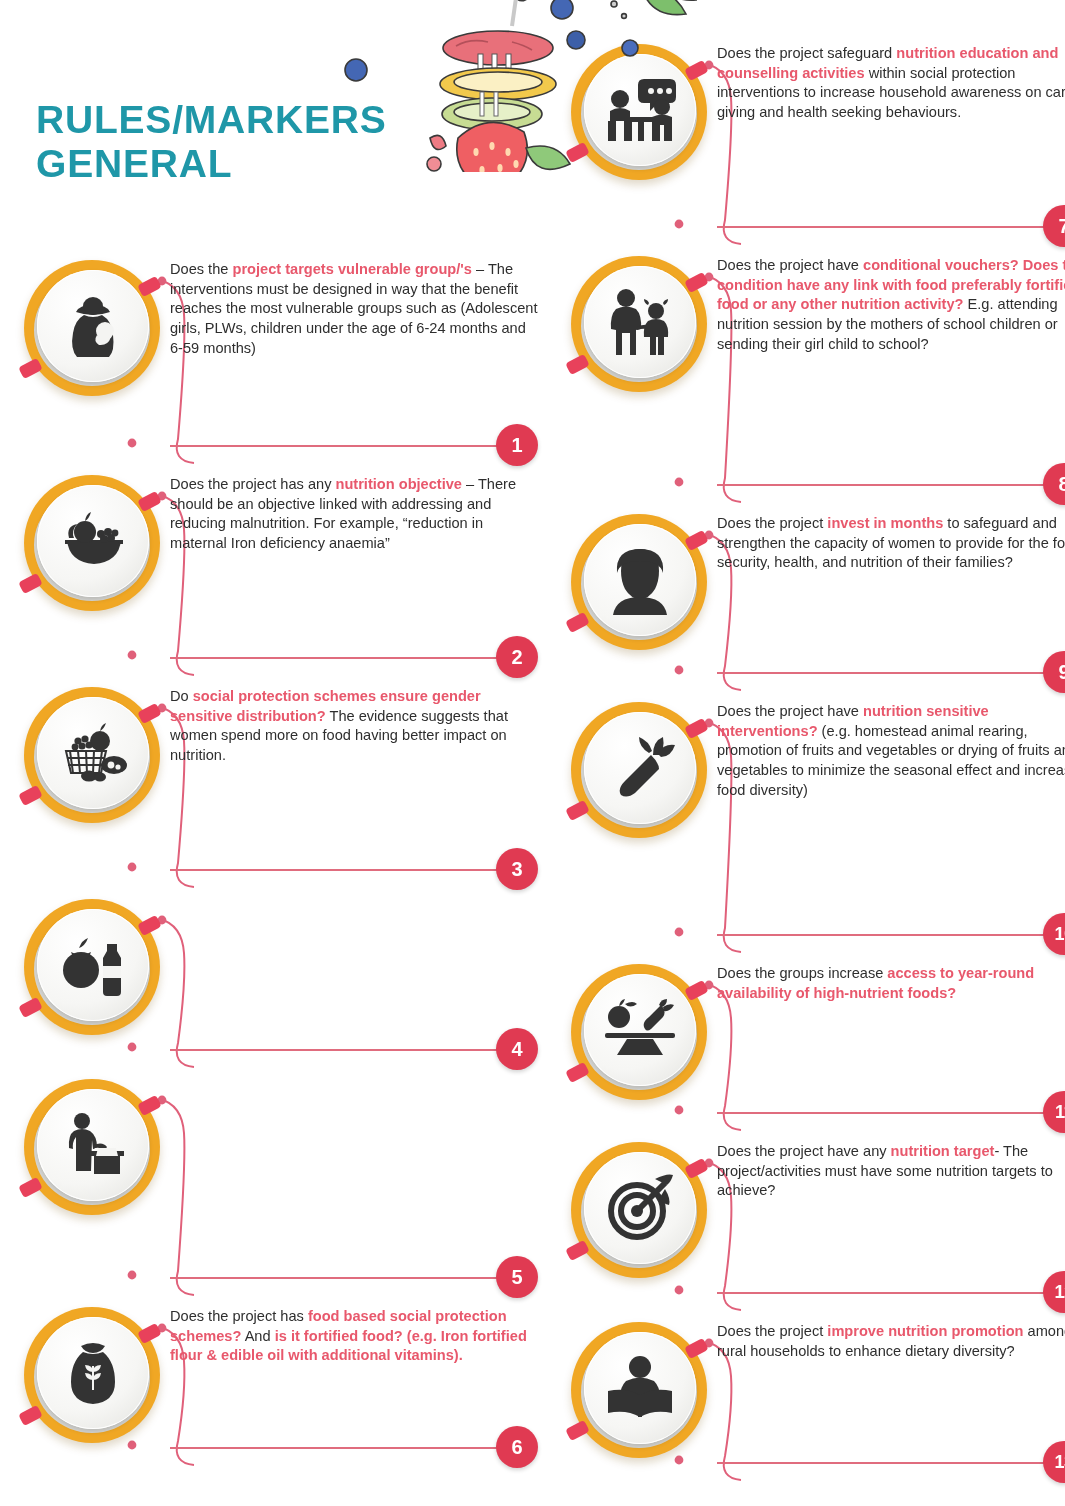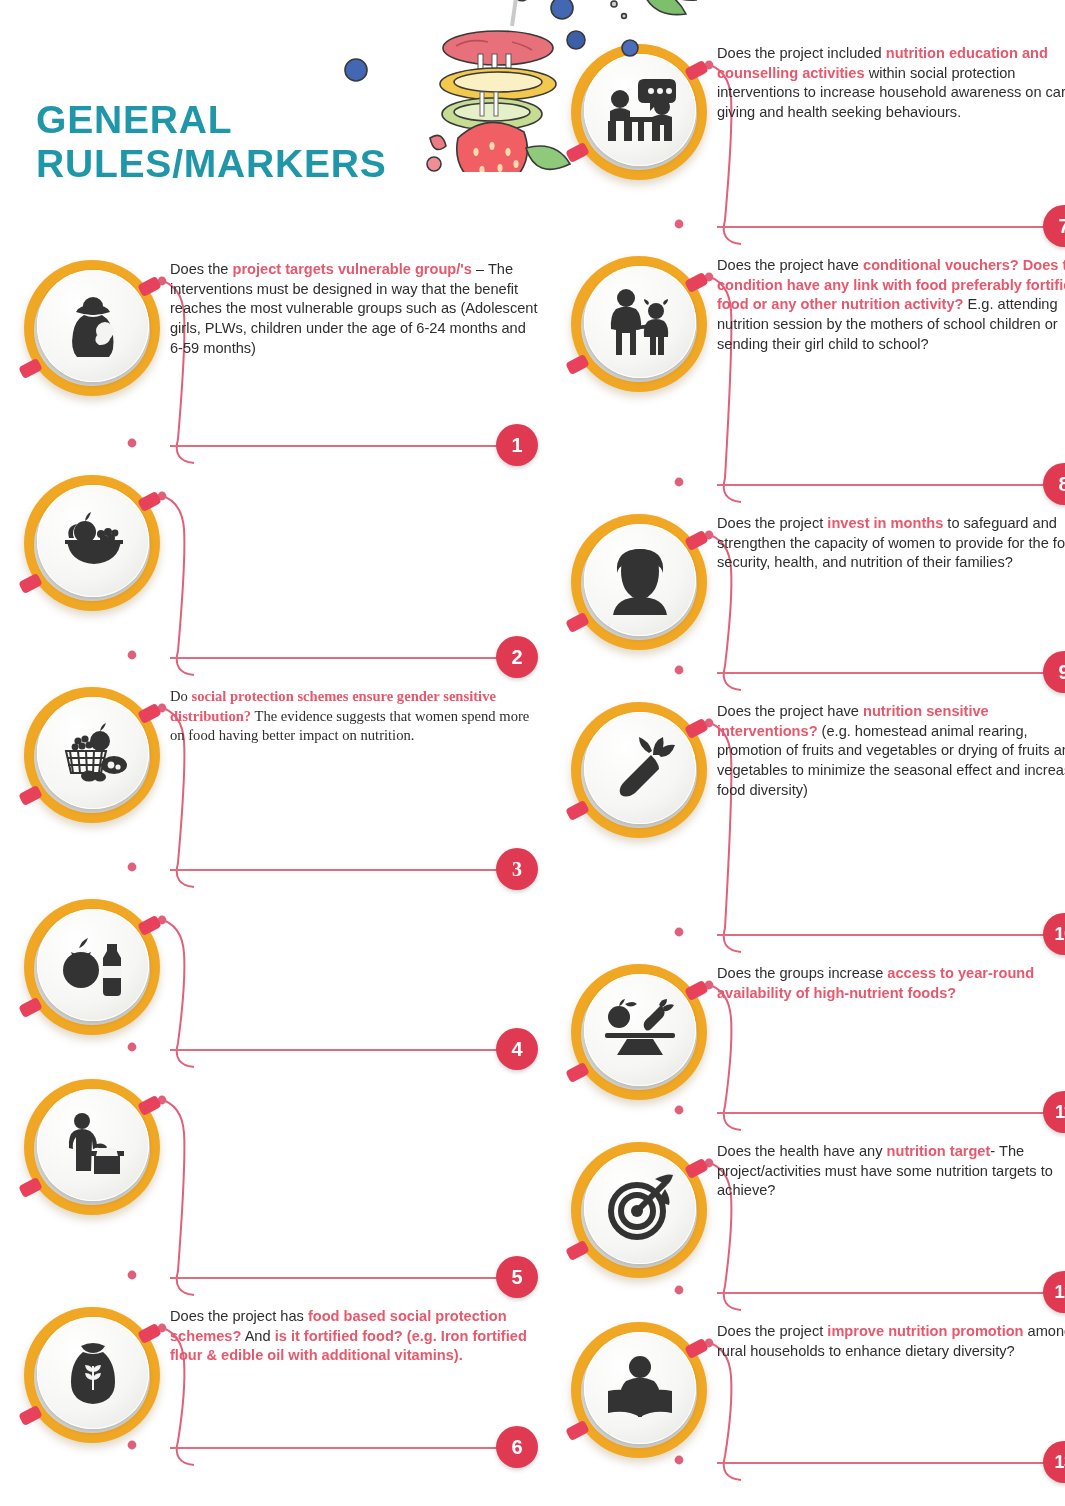--- a/index.html
+++ b/index.html
@@ -211,22 +211,22 @@
       <circle cx="116" cy="240" r="5" fill="#ef7d87"></circle>
       <circle cx="92" cy="238" r="4" fill="#f09aa2"></circle>
 
       <circle cx="284" cy="62" r="3" fill="#cfcfcf"></circle>
       <circle cx="294" cy="74" r="2.4" fill="#cfcfcf"></circle>
     </g>
   </svg>
 </div>
 
 <div class="title-block">
+  <div class="title-line">RULES/MARKERS</div>
   <div class="title-line">GENERAL</div>
-  <div class="title-line">RULES/MARKERS</div>
 </div>
 
 <div class="col col-left" id="col-left">
     <div class="item" style="height: 215px;">
       <div class="connector"><svg width="430" height="205" viewBox="0 0 430 205" preserveAspectRatio="none">
        <g fill="none" stroke="#e0607a" stroke-width="2">
          <path d="M34 8 q22 6 24 34 q2 30 -6 125 q-6 22 16 24"></path>
        </g>
        <circle cx="36" cy="9" r="4.4" fill="#e0607a"></circle>
        <circle cx="6" cy="171" r="4.4" fill="#e0607a"></circle>
@@ -275,24 +275,25 @@
     <circle cx="44" cy="24" r="4"></circle>
               <circle cx="51" cy="22" r="4"></circle>
     <circle cx="47" cy="29" r="4"></circle>
               <circle cx="54" cy="28" r="4"></circle>
     <circle cx="58" cy="23" r="3.4"></circle>
     <path d="M12 28 q-3 -12 8 -14 q-6 7 -3 14z"></path>
   </g>
           </svg>
         </div>
       </div>
+      <div class="txt"><span>Does the project has any </span><span class="hl">nutrition objective</span><span> – There should be an objective linked with addressing and reducing malnutrition. For example, “reduction in maternal Iron deficiency anaemia”</span></div>
       <div class="rule" style="top: 188px; right: 40px;"></div>
       <div class="badge" style="top: 167px; right: 0px;">2</div>
     </div>
-    <div class="item" style="height: 212px; font-family: Liberation Serif, serif;">
+    <div class="item" style="height: 212px;">
       <div class="connector"><svg width="430" height="202" viewBox="0 0 430 202" preserveAspectRatio="none">
        <g fill="none" stroke="#e0607a" stroke-width="2">
          <path d="M34 8 q22 6 24 34 q2 30 -6 122 q-6 22 16 24"></path>
        </g>
        <circle cx="36" cy="9" r="4.4" fill="#e0607a"></circle>
        <circle cx="6" cy="168" r="4.4" fill="#e0607a"></circle>
      </svg></div>
       <div class="icon-wrap">
         <div class="ring"></div>
      <div class="nub tr"></div>
@@ -448,21 +449,21 @@
     <circle cx="62" cy="30" r="8"></circle>
     <path d="M52 40 q10 -5 20 0 v8 h-20z"></path>
     <rect x="52" y="48" width="8" height="16"></rect>
               <rect x="64" y="48" width="8" height="16"></rect>
     <rect x="28" y="40" width="26" height="5"></rect>
     <rect x="38" y="45" width="6" height="19"></rect>
   </g>
           </svg>
         </div>
       </div>
-      <div class="txt"><span>Does the project included </span><span class="hl">nutrition education and counselling activities</span><span> within social protection interventions to increase household awareness on care giving and health seeking behaviours.</span></div>
+      <div class="txt"><span>Does the project safeguard </span><span class="hl">nutrition education and counselling activities</span><span> within social protection interventions to increase household awareness on care giving and health seeking behaviours.</span></div>
       <div class="rule" style="top: 188px; right: 40px;"></div>
       <div class="badge" style="top: 167px; right: 0px;">7</div>
     </div>
     <div class="item" style="height: 258px;">
       <div class="connector"><svg width="430" height="248" viewBox="0 0 430 248" preserveAspectRatio="none">
        <g fill="none" stroke="#e0607a" stroke-width="2">
          <path d="M34 8 q22 6 24 34 q2 30 -6 168 q-6 22 16 24"></path>
        </g>
        <circle cx="36" cy="9" r="4.4" fill="#e0607a"></circle>
        <circle cx="6" cy="214" r="4.4" fill="#e0607a"></circle>
@@ -605,21 +606,21 @@
   </g>
             <circle cx="32" cy="38" r="6" fill="#333333"></circle>
   <g fill="#333333">
               <path d="M34 36 l26 -26" stroke="#333333" stroke-width="6"></path>
   <path d="M50 6 q12 -6 18 -4 q-2 7 -6 10z"></path>
   <path d="M60 16 q6 10 4 16 q-7 -2 -10 -6z"></path>
             </g>
           </svg>
         </div>
       </div>
-      <div class="txt"><span>Does the health have any </span><span class="hl">nutrition target</span><span>- The project/activities must have some nutrition targets to achieve?</span></div>
+      <div class="txt"><span>Does the project have any </span><span class="hl">nutrition target</span><span>- The project/activities must have some nutrition targets to achieve?</span></div>
       <div class="rule" style="top: 156px; right: 40px;"></div>
       <div class="badge wide" style="top: 135px; right: 0px;">12</div>
     </div>
     <div class="item" style="height: 170px;">
       <div class="connector"><svg width="430" height="160" viewBox="0 0 430 160" preserveAspectRatio="none">
        <g fill="none" stroke="#e0607a" stroke-width="2">
          <path d="M34 8 q22 6 24 34 q2 30 -6 80 q-6 22 16 24"></path>
        </g>
        <circle cx="36" cy="9" r="4.4" fill="#e0607a"></circle>
        <circle cx="6" cy="126" r="4.4" fill="#e0607a"></circle>

